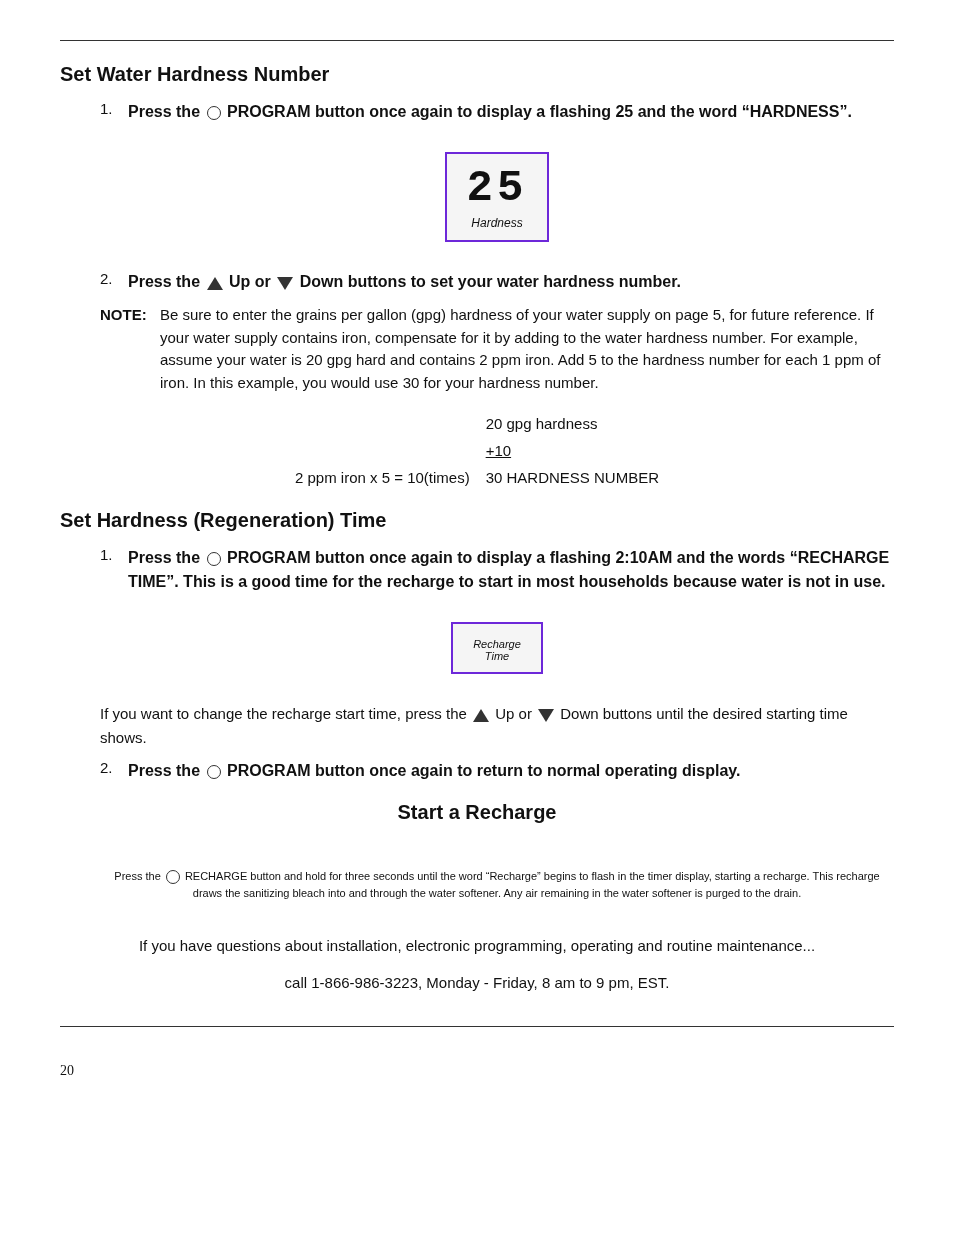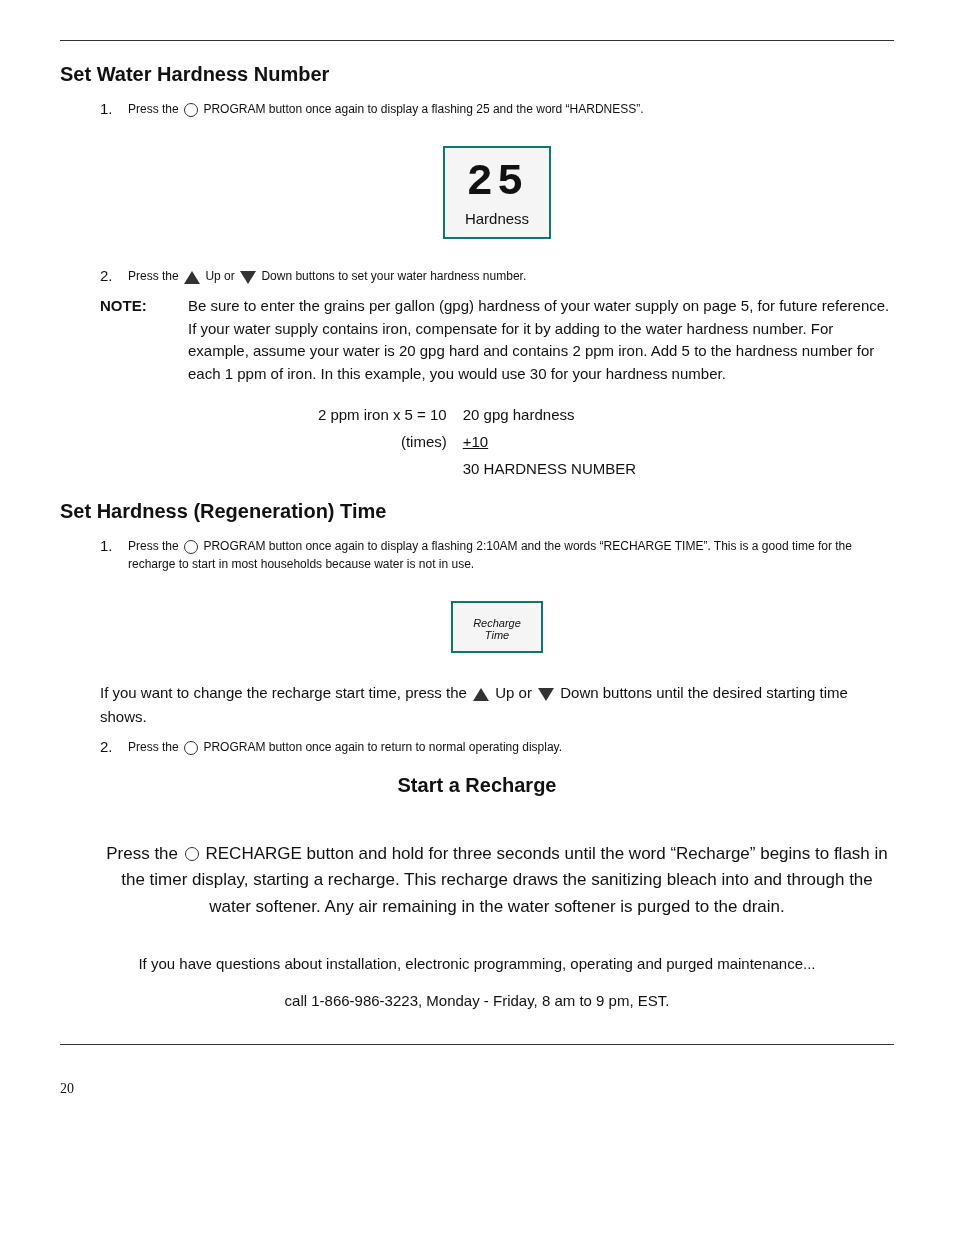--- a/index.html
+++ b/index.html
@@ -48,22 +48,23 @@
       align-items: flex-start;
     }
 
     .list-num {
       min-width: 28px;
       font-size: 15px;
     }
 
     .list-content {
       flex: 1;
-      font-size: 12px;
+      font-size: 16px;
       line-height: 1.5;
+      font-weight: bold;
     }
 
     .circle-icon {
       display: inline-block;
       width: 14px;
       height: 14px;
       border-radius: 50%;
       border: 1.5px solid #333;
       vertical-align: middle;
       margin: 0 2px;
@@ -85,21 +86,21 @@
       width: 0;
       height: 0;
       border-left: 8px solid transparent;
       border-right: 8px solid transparent;
       border-top: 13px solid #333;
       vertical-align: middle;
       margin: 0 2px;
     }
 
     .display-box {
-      border: 2px solid #0f766e;
+      border: 2px solid #6d28d9;
       background: #f5f5f5;
       display: inline-block;
       padding: 10px 20px;
       text-align: center;
       margin: 14px auto;
     }
 
     .display-box-wrap {
       display: flex;
       justify-content: center;
@@ -109,23 +110,24 @@
     .display-number {
       font-family: 'Courier New', monospace;
       font-size: 44px;
       font-weight: bold;
       letter-spacing: 4px;
       display: block;
       line-height: 1.1;
     }
 
     .display-label {
-      font-size: 15px;
+      font-size: 12px;
       display: block;
       margin-top: 4px;
+      font-style: italic;
     }
 
     .display-number-clock {
       font-family: 'Courier New', monospace;
       font-size: 44px;
       font-weight: bold;
       letter-spacing: 2px;
       display: block;
       line-height: 1.1;
       position: relative;
@@ -143,21 +145,20 @@
       display: block;
       margin-top: 4px;
       font-style: italic;
       text-align: center;
     }
 
     .note-block {
       display: flex;
       margin: 10px 0 14px 40px;
       line-height: 1.5;
-      gap: 28px;
     }
 
     .note-label {
       font-weight: bold;
       min-width: 60px;
       font-size: 15px;
     }
 
     .note-text {
       flex: 1;
@@ -196,21 +197,21 @@
     }
 
     .contact-block {
       margin-top: 18px;
       text-align: center;
       font-size: 15px;
       line-height: 1.8;
     }
 
     .recharge-section-text {
-      font-size: 17px;
+      font-size: 11px;
       line-height: 1.55;
       margin-left: 40px;
       margin-bottom: 14px;
       margin-top: 44px;
     }
 
   </style>
 </head>
 <body>
 
@@ -249,21 +250,21 @@
       </div>
     </div>
 
     <div class="note-block">
       <span class="note-label">NOTE:</span>
       <span class="note-text">Be sure to enter the grains per gallon (gpg) hardness of your water supply on page 5, for future reference.  If your water supply contains iron, compensate for it by adding to the water hardness number. For example, assume your water is 20 gpg hard and contains 2 ppm iron. Add 5 to the hardness number for each 1 ppm of iron. In this example, you would use 30 for your hardness number.</span>
     </div>
 
     <div class="math-block">
       <div style="display:flex; justify-content:center; width:100%;">
-        <div style="display:flex; flex-direction:column; align-items:flex-end; margin-right:16px;">
+        <div style="display:flex; flex-direction:row; align-items:flex-end; margin-right:16px;">
           <span>2 ppm iron x 5 = 10</span>
           <span>(times)</span>
         </div>
         <div style="display:flex; flex-direction:column; align-items:flex-start;">
           <span>20 gpg hardness</span>
           <span class="underline-text">+10</span>
           <span>30 HARDNESS NUMBER</span>
         </div>
       </div>
     </div>
@@ -316,20 +317,20 @@
   <div class="section-gap" style="margin-top:18px;text-align:center;">
     <div class="section-title">Start a Recharge</div>
     <div class="recharge-section-text">
       <span>Press the</span>
       <span class="circle-icon"></span>
       <span> RECHARGE button and hold for three seconds until the word “Recharge” begins to flash in the timer display, starting a recharge. This recharge draws the sanitizing bleach into and through the water softener. Any air remaining in the water softener is purged to the drain.</span>
     </div>
   </div>
 
   <div class="contact-block" style="margin-top:30px;">
-    <div>If you have questions about installation, electronic programming, operating and purged maintenance...</div>
+    <div>If you have questions about installation, electronic programming, operating and routine maintenance...</div>
     <div style="margin-top:10px;">call 1-866-986-3223, Monday - Friday, 8 am to 9 pm, EST.</div>
   </div>
 
   <hr class="bottom-rule">
 
   <div class="footer-page">20</div>
 </div>
 
 </body></html>

